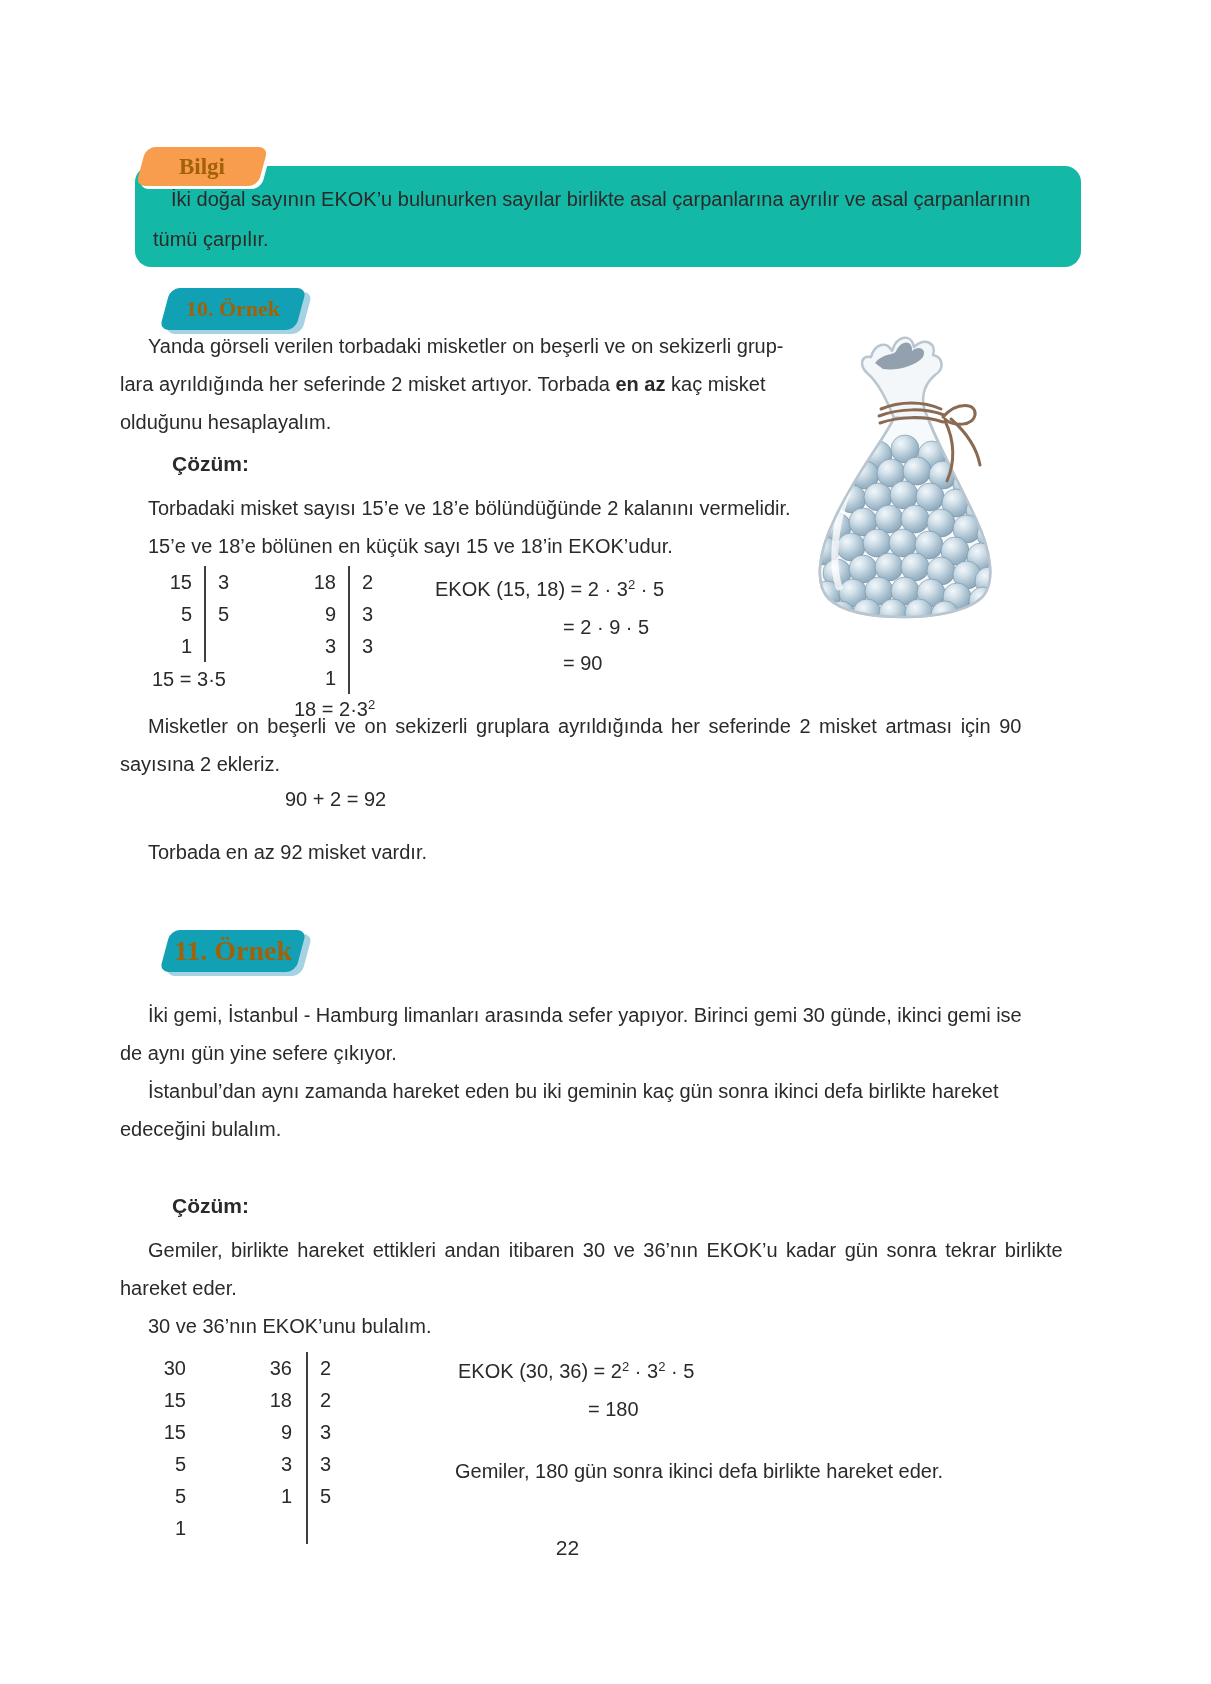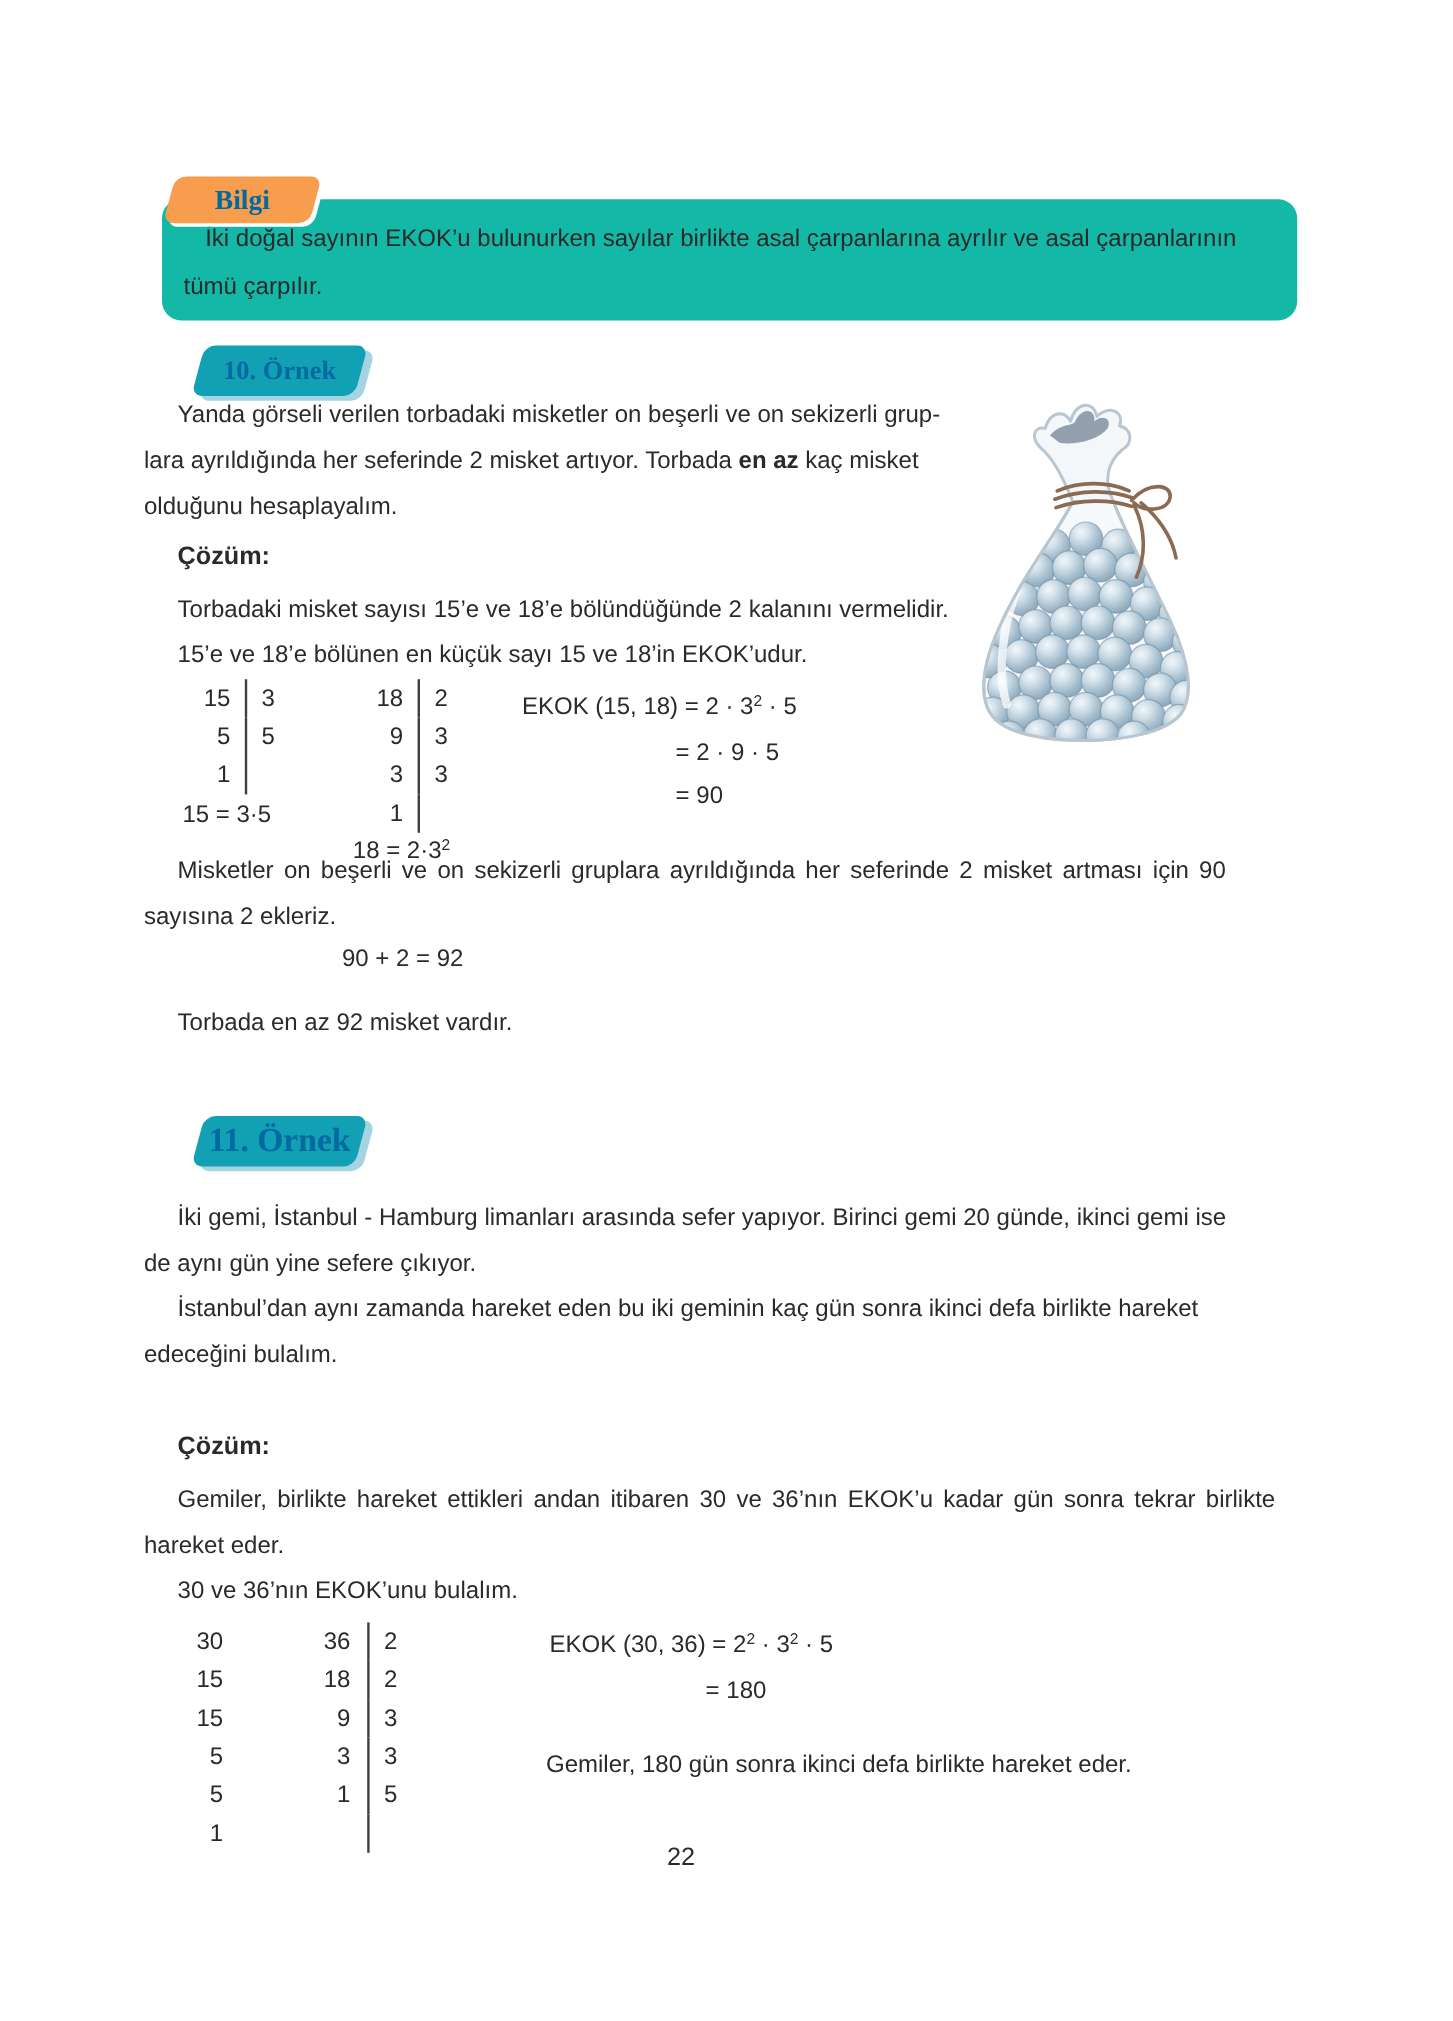--- a/index.html
+++ b/index.html
@@ -14,22 +14,22 @@
   
   .bilgi-box{background:#14b8a6;border-radius:16px;}
   .bilgi-text{font-size:20px;line-height:40px;}
   
   .tab-shape{position:absolute;left:0;top:0;width:100%;height:100%;
     transform:skewX(-15deg);border-radius:9px;}
   .tab-orange{background:#f89c4d;box-shadow:4px 3px 0 0 #ffffff;}
   .tab-teal{background:#12a0b4;box-shadow:7px 4px 0 0 #a6d3e3;}
   .tab-label{position:absolute;left:0;top:0;width:100%;height:100%;
     display:flex;align-items:center;justify-content:center;
-    font-family:"Liberation Serif","DejaVu Serif",serif;font-weight:bold;color:#0369a1;}
-  .heading{font-size:21px;font-weight:bold;white-space:nowrap;}
+    font-family:"Liberation Serif","DejaVu Serif",serif;font-weight:bold;color:#a16207;}
+  .heading{font-size:21px;font-weight:bold;white-space:nowrap;margin-left:24px;}
   
   .ftable{display:grid;font-size:20px;}
   .ftable .c{height:32px;line-height:32px;}
   .num{text-align:right;padding-right:12px;}
   .divcell{border-left:2px solid #3f3f3f;padding-left:12px;}
   .result{font-size:20px;white-space:nowrap;}
   .formula{font-size:20px;white-space:nowrap;}
   .sup{font-size:13px;position:relative;top:-7px;}
   .wsp{word-spacing:3px;}
   .pageno{font-size:21px;text-align:center;}
@@ -182,21 +182,21 @@
   <div class="abs line" style="left:120px;top:745px;">sayısına 2 ekleriz.</div>
   <div class="abs formula" style="left:285px;top:788px;">90 + 2 = 92</div>
   <div class="abs line" style="left:148px;top:818px;margin-top:15px;">Torbada en az 92 misket vardır.</div>
 
   <div class="abs" style="left:165px;top:930px;width:136px;height:42px;">
     <div class="tab-shape tab-teal"></div>
     <div class="tab-label" style="font-size:28px;">11. Örnek</div>
   </div>
 
   <div class="abs" style="left:120px;top:996px;width:975px;">
-    <div class="line ind">İki gemi, İstanbul - Hamburg limanları arasında sefer yapıyor. Birinci gemi 20 günde, ikinci gemi ise</div>
+    <div class="line ind">İki gemi, İstanbul - Hamburg limanları arasında sefer yapıyor. Birinci gemi 30 günde, ikinci gemi ise</div>
     <div class="line">de aynı gün yine sefere çıkıyor.</div>
     <div class="line ind">İstanbul’dan aynı zamanda hareket eden bu iki geminin kaç gün sonra ikinci defa birlikte hareket</div>
     <div class="line">edeceğini bulalım.</div>
   </div>
 
   <div class="abs heading" style="left:148px;top:1194px;">Çözüm:</div>
   <div class="abs line ind wsp" style="left:120px;top:1231px;">Gemiler, birlikte hareket ettikleri andan itibaren 30 ve 36’nın EKOK’u kadar gün sonra tekrar birlikte</div>
   <div class="abs line" style="left:120px;top:1269px;">hareket eder.</div>
   <div class="abs line ind" style="left:120px;top:1307px;">30 ve 36’nın EKOK’unu bulalım.</div>
 

